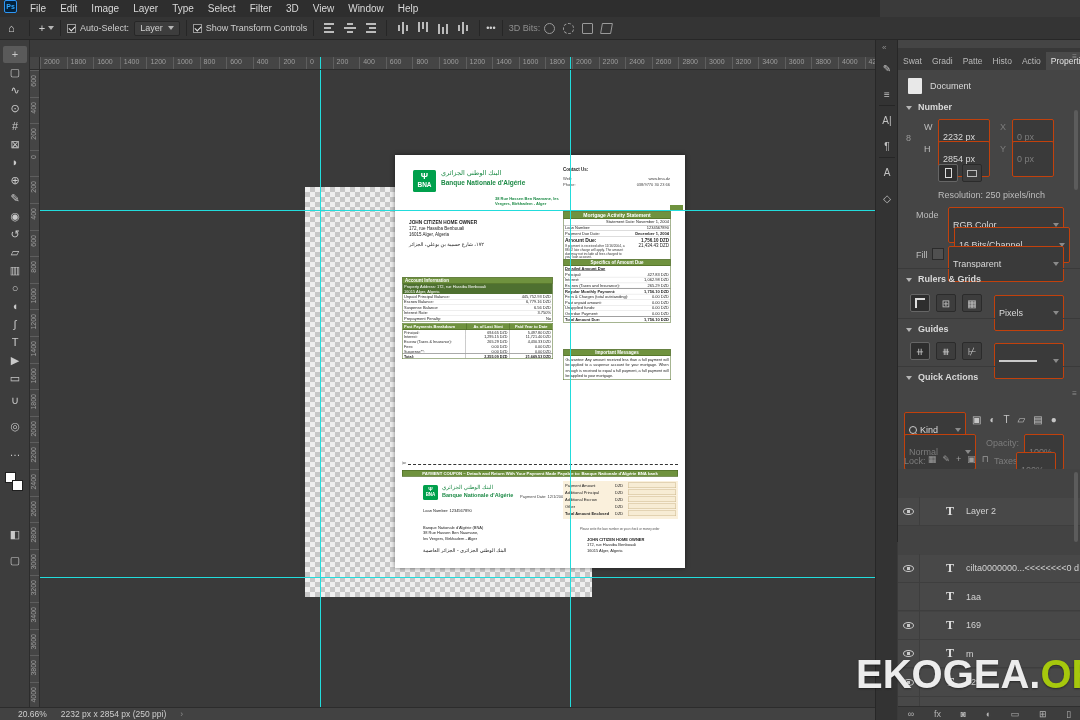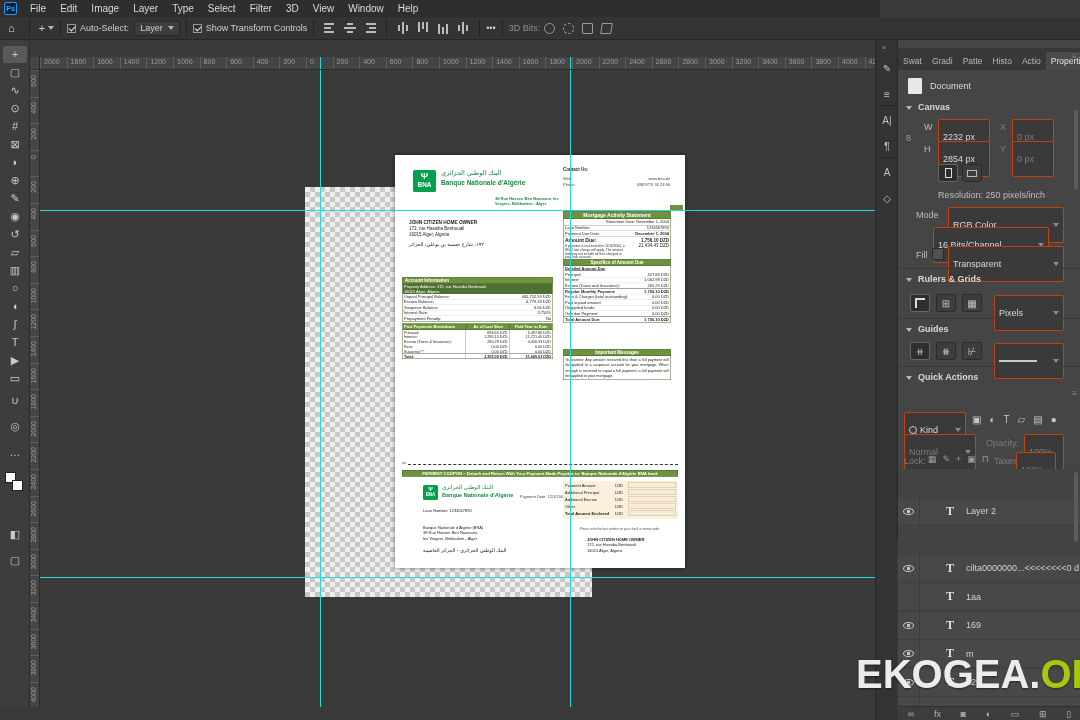--- a/index.html
+++ b/index.html
@@ -3,21 +3,21 @@
 <meta charset="utf-8">
 <style>
   html,body{margin:0;padding:0;background:#262626;}
   *{box-sizing:border-box;}
   #stage{position:relative;width:1080px;height:720px;overflow:hidden;
          font-family:"Liberation Sans",sans-serif;color:#d6d6d6;background:#3a3a3a;}
   .abs{position:absolute;}
   .nw{white-space:nowrap;}
 
   
-  #menubar{left:0;top:0;width:880px;height:17px;background:#2e2e2e;display:flex;align-items:center;gap:0;font-size:10px;}
+  #menubar{left:0;top:0;width:880px;height:17px;background:#2e2e2e;display:flex;align-items:flex-start;gap:0;font-size:10px;}
   #ps-logo{width:13px;height:13px;margin:0 6px 0 4px;background:#05223b;border:1px solid #2d96f5;border-radius:2px;
            color:#31a8ff;font-size:7px;font-weight:bold;display:flex;align-items:center;justify-content:center;}
   .menu-item{padding:0 7px;height:17px;display:flex;align-items:center;color:#d9d9d9;}
   #optionsbar{left:0;top:17px;width:1080px;height:23px;background:#343434;border-bottom:1px solid #272727;
               display:flex;align-items:center;font-size:9px;color:#cfcfcf;}
   .opt-sep{width:1px;height:16px;background:#262626;margin:0 6px;}
   .cb{width:9px;height:9px;border:1px solid #999;background:#2c2c2c;position:relative;margin-right:4px;flex:0 0 auto;}
   .cb:after{content:"";position:absolute;left:1px;top:1px;width:5px;height:3px;border-left:1.5px solid #e8e8e8;border-bottom:1.5px solid #e8e8e8;transform:rotate(-45deg);}
   .dd{background:#3d3d3d;border:1px solid #272727;border-radius:2px;height:15px;display:flex;align-items:center;padding:0 5px;gap:5px;}
   .caret{width:0;height:0;border-left:3px solid transparent;border-right:3px solid transparent;border-top:4px solid #b5b5b5;}
@@ -535,21 +535,21 @@
         <span class="ptab">Histo</span>
         <span class="ptab">Actio</span>
         <span class="ptab active">Properties</span>
       </div>
     <div class="chev2" style="position:absolute;right:4px;top:12px;">≡</div>
 
     <div class="abs" style="left:10px;top:38px;width:14px;height:16px;background:#e8e8e8;border-radius:1px;"></div>
     <div class="plab" style="left:32px;top:41px;color:#d9d9d9;">Document</div>
 
     <div class="caret" style="position:absolute;left:8px;top:66px;"></div>
-    <div class="phdr" style="left:20px;top:62px;">Canvas</div>
+    <div class="phdr" style="left:20px;top:62px;">Number</div>
 
     <span class="plab" style="left:26px;top:82px;">W</span>
     <span class="pfield" style="left:40px;top:79px;width:52px;">2232 px</span>
     <span class="plab dim" style="left:102px;top:82px;color:#7c7c7c;">X</span>
     <span class="pfield ghost" style="left:114px;top:79px;width:42px;">0 px</span>
     <span class="plab dim" style="left:8px;top:93px;color:#9a9a9a;">8</span>
     <span class="plab" style="left:26px;top:104px;">H</span>
     <span class="pfield" style="left:40px;top:101px;width:52px;">2854 px</span>
     <span class="plab dim" style="left:102px;top:104px;color:#7c7c7c;">Y</span>
     <span class="pfield ghost" style="left:114px;top:101px;width:42px;">0 px</span>
@@ -561,21 +561,21 @@
         <span style="display:block;width:10px;height:7px;border:1px solid #bbb;"></span>
       </span>
 
     <div class="plab" style="left:40px;top:150px;">Resolution: 250 pixels/inch</div>
 
     <span class="plab" style="left:18px;top:170px;">Mode</span>
     <span class="pfield pselect" style="left:50px;top:167px;width:116px;">
       <span>RGB Color</span>
         <span class="caret dim"></span>
     </span>
-    <span class="pfield pselect" style="left:35px;top:187px;width:116px;">
+    <span class="pfield pselect" style="left:56px;top:187px;width:116px;">
       <span>16 Bits/Channel</span>
         <span class="caret dim"></span>
     </span>
     <span class="plab" style="left:18px;top:210px;">Fill</span>
     <span class="abs" style="left:34px;top:208px;width:12px;height:12px;background:#505050;border:1px solid #2b2b2b;"></span>
     <span class="pfield pselect" style="left:50px;top:206px;width:116px;">
       <span>Transparent</span>
         <span class="caret dim"></span>
     </span>
 
@@ -703,17 +703,22 @@
         <span>∞</span>
         <span>fx</span>
         <span>◙</span>
         <span>◐</span>
         <span>▭</span>
         <span>⊞</span>
         <span>▯</span>
       </div>
   </div>
 
+  <div class="abs" id="statusbar">
+    <span>20.66%</span>
+    <span>2232 px x 2854 px (250 ppi)</span>
+    <span class="dim">›</span>
+  </div>
 
   <div class="abs" id="watermark">
     <span>EKOGEA.</span><b>ORG</b>
   </div>
 </div>
 
 </body></html>

